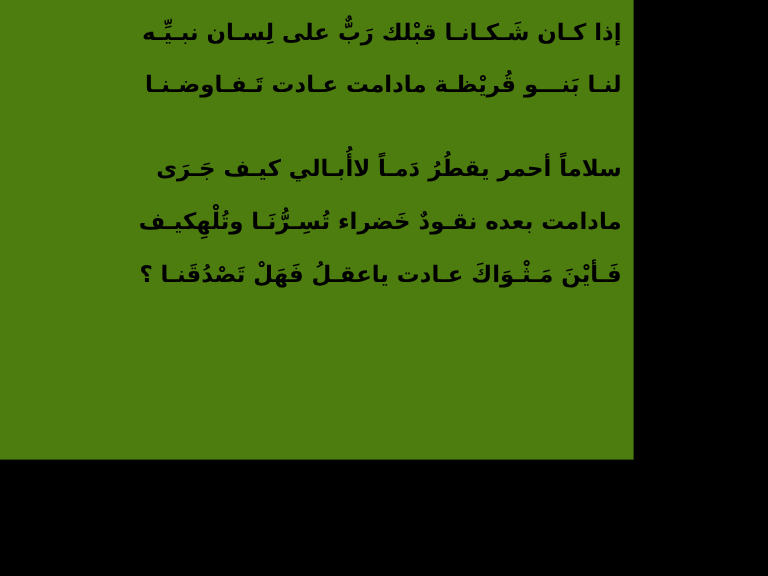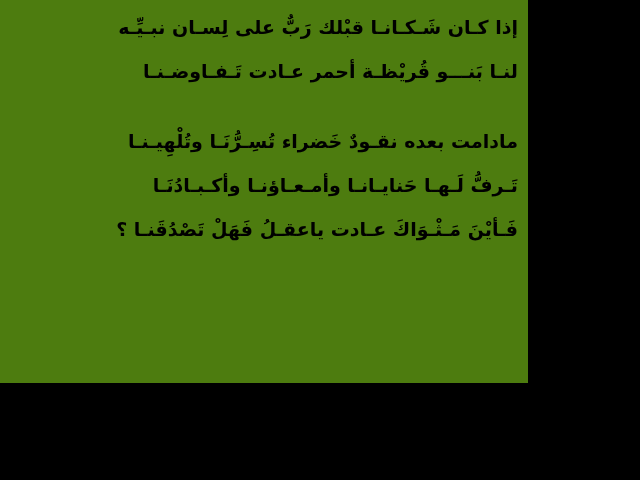--- a/index.html
+++ b/index.html
@@ -47,20 +47,20 @@
     height: 26px;
   }
 </style>
 </head>
 <body>
 
 <div class="screen">
   <div class="paper">
     <div class="poem" dir="rtl">
       <p class="line">إذا كـان شَـكـانـا قبْلك رَبٌّ على لِسـان نبـيِّـه</p>
-      <p class="line">لنـا بَنـــو قُريْظـة أحمر عـادت تَـفـاوضـنـا</p>
+      <p class="line">لنـا بَنـــو قُريْظـة مادامت عـادت تَـفـاوضـنـا</p>
       <div class="stanza-gap"></div>
-      <p class="line">مادامت بعده نقـودٌ  خَضراء  تُسِـرُّنَـا  وتُلْهِيـنـا</p>
-      <p class="line">تَـرفُّ لَـهـا حَنايـانـا  وأمـعـاؤنـا  وأكـبـادُنَـا</p>
+      <p class="line">سلاماً أحمر يقطُرُ دَمـاً لاأُبـالي  كيـف جَـرَى</p>
+      <p class="line">مادامت بعده نقـودٌ  خَضراء  تُسِـرُّنَـا  وتُلْهِكيـف</p>
       <p class="line">فَـأيْنَ  مَـثْـوَاكَ عـادت ياعقـلُ  فَهَلْ  تَصْدُقَنـا ؟</p>
     </div>
   </div>
 </div>
 
 </body></html>

